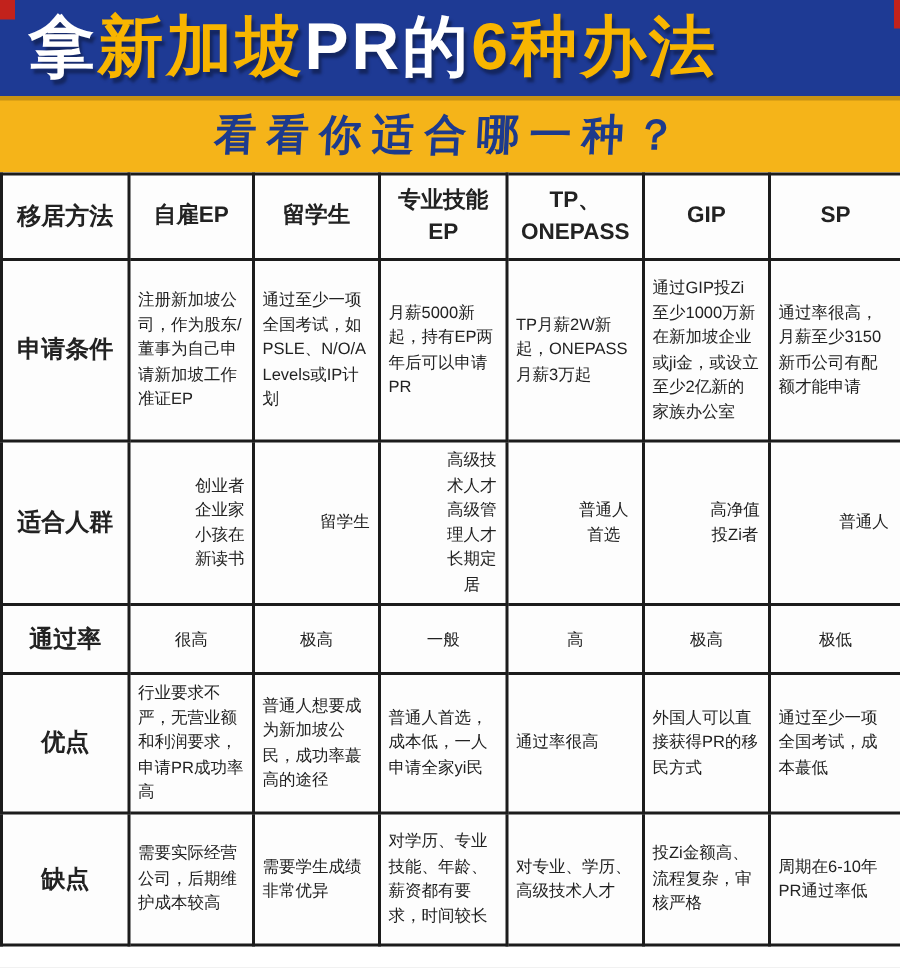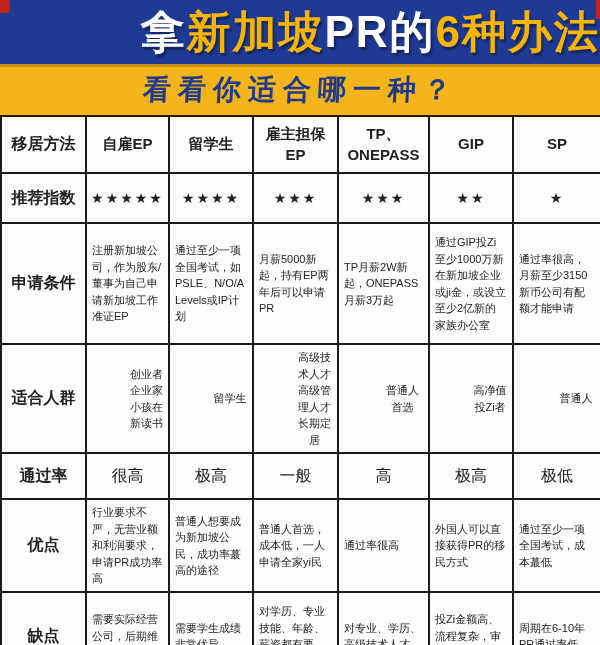--- a/index.html
+++ b/index.html
@@ -8,21 +8,21 @@
     position:relative; width:600px; height:645px; margin:0 auto;
     background:#ffffff; overflow:hidden;
     font-family:"Liberation Sans","DejaVu Sans",sans-serif;
   }
   .corner-mark { position:absolute; background:var(--corner_red,#c22); z-index:5; }
   .corner-mark.left  { left:0; top:0; width:10px; height:13px; }
   .corner-mark.right { right:0; top:0; width:4px; height:19px; }
 
   .title-band {
     height:64px; background:var(--header_blue,#1e3a94);
-    display:flex; align-items:center; justify-content:flex-end;
+    display:flex; align-items:center; justify-content:flex-start;padding-left:19px;
   }
   .title {
     font-size:44px; font-weight:800; letter-spacing:2px; line-height:1;
     text-shadow:2px 3px 2px rgba(0,0,0,.35); white-space:nowrap;
   }
   .title .tw { color:var(--title_white,#fff); }
   .title .tg { color:var(--title_gold,#f8b500); }
 
   .subtitle-band {
     height:51px; background:var(--band_yellow,#f5b419);
@@ -59,21 +59,21 @@
   tr.r-pros   { height:93px; }
   tr.r-cons   { height:88px; }
 
   .rowhead { font-size:16px; font-weight:800; text-align:center; padding:2px; }
   .colhead { font-size:15px; font-weight:800; text-align:center; white-space:pre-line; line-height:1.35; padding:2px 1px; }
   .stars   { color:var(--star_red,#c3232b); font-size:14px; letter-spacing:2px; text-align:center; white-space:nowrap; }
   .body    { font-size:11px; line-height:1.5; padding:4px 5px; }
   .left    { text-align:left; }
   .center  { text-align:center; }
   .multiline { white-space:pre-line;padding-left:43px; }
-  .rate    { font-size:16px; text-align:center; }
+  .rate    { font-size:11px; text-align:center; }
   .pros-red    { color:var(--pros_red,#c23a31); }
   .pros-purple { color:var(--pros_purple,#a85568);font-family:Liberation Serif, serif; }
 </style>
 </head>
 <body>
 
 <div class="page">
   <div class="corner-mark left"></div>
   <div class="corner-mark right"></div>
 
@@ -93,35 +93,26 @@
         <col class="c3">
         <col class="c4">
         <col class="c5">
         <col class="c6">
     </colgroup>
     <tbody>
       <tr class="r-method">
         <th class="rowhead">移居方法</th>
         <th class="colhead">自雇EP</th>
         <th class="colhead">留学生</th>
-        <th class="colhead">雇主担保
+        <th class="colhead">专业技能
 EP</th>
         <th class="colhead">TP、
 ONEPASS</th>
         <th class="colhead">GIP</th>
         <th class="colhead">SP</th>
-      </tr>
-      <tr class="r-stars">
-        <th class="rowhead">推荐指数</th>
-        <td class="stars">★★★★★</td>
-        <td class="stars">★★★★</td>
-        <td class="stars">★★★</td>
-        <td class="stars">★★★</td>
-        <td class="stars">★★</td>
-        <td class="stars">★</td>
       </tr>
       <tr class="r-cond">
         <th class="rowhead">申请条件</th>
         <td class="body left">注册新加坡公司，作为股东/董事为自己申请新加坡工作准证EP</td>
         <td class="body left">通过至少一项全国考试，如PSLE、N/O/A Levels或IP计划</td>
         <td class="body left">月薪5000新起，持有EP两年后可以申请PR</td>
         <td class="body left">TP月薪2W新起，ONEPASS月薪3万起</td>
         <td class="body left">通过GIP投Zi至少1000万新在新加坡企业或ji金，或设立至少2亿新的家族办公室</td>
         <td class="body left">通过率很高，月薪至少3150新币公司有配额才能申请</td>
       </tr>

